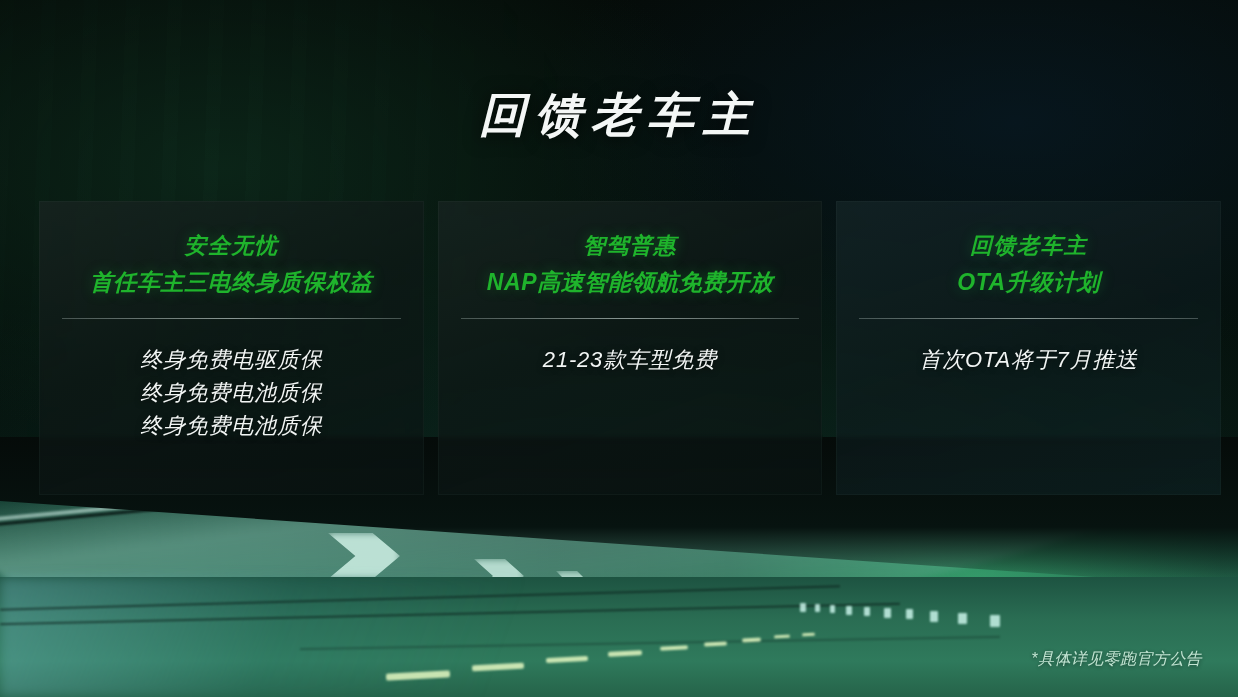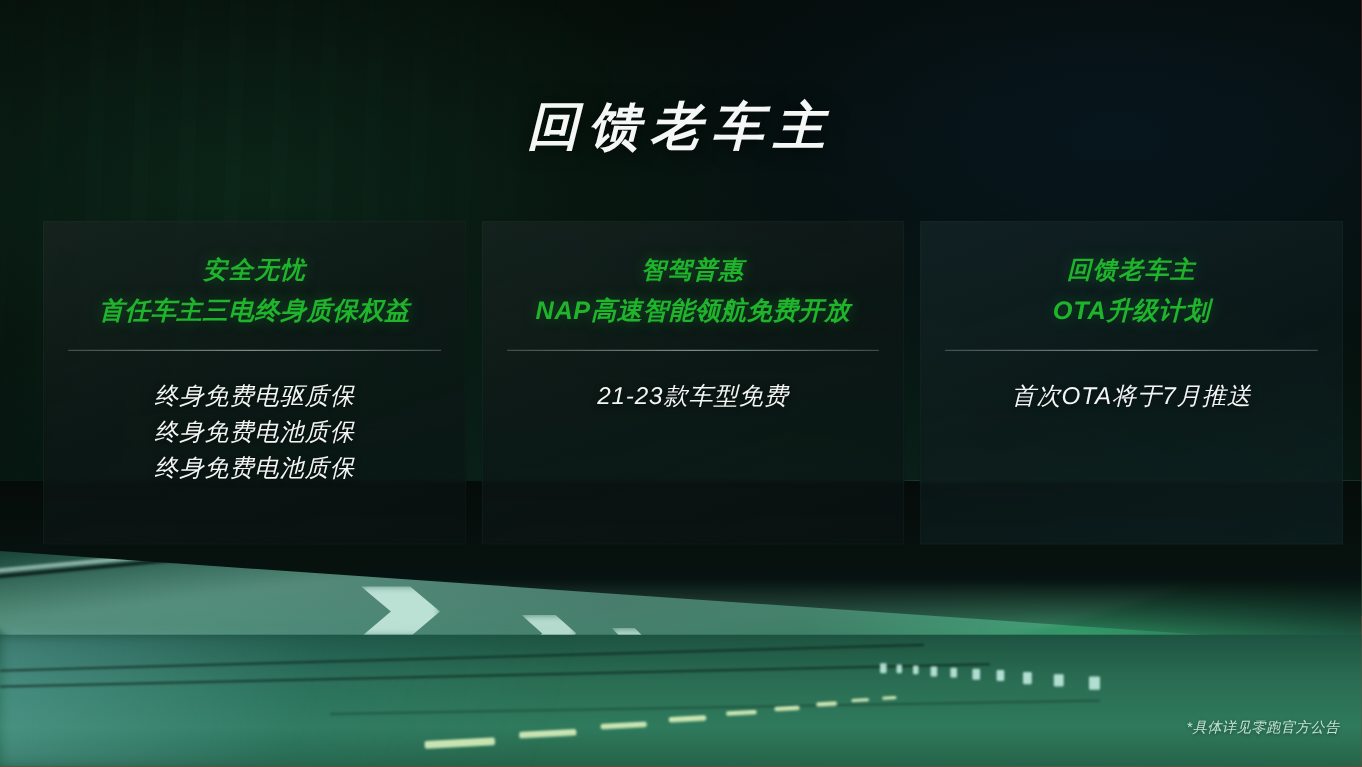--- a/index.html
+++ b/index.html
@@ -129,22 +129,22 @@
     height:1px;margin:19px 1px 0 1px;
     background:linear-gradient(90deg,rgba(198,214,210,.30),rgba(214,228,224,.62) 50%,rgba(198,214,210,.30));
   }
   .card-body{
     margin-top:24px;text-align:center;color:#f2f5f4;
     font-size:22px;line-height:33px;letter-spacing:.8px;
     text-shadow:0 1px 6px rgba(0,0,0,.6);
   }
 
   .footnote{
-    position:absolute;right:20px;bottom:27px;z-index:7;
-    font-size:13px;color:#cfeedd;letter-spacing:.4px;
+    position:absolute;right:36px;bottom:27px;z-index:7;
+    font-size:16px;color:#cfeedd;letter-spacing:.4px;
     text-shadow:0 1px 4px rgba(0,0,0,.55);
     opacity:.92;
   }
 </style>
 </head>
 <body>
 
 <div class="slide">
 
   <div class="bg-dark"></div>

